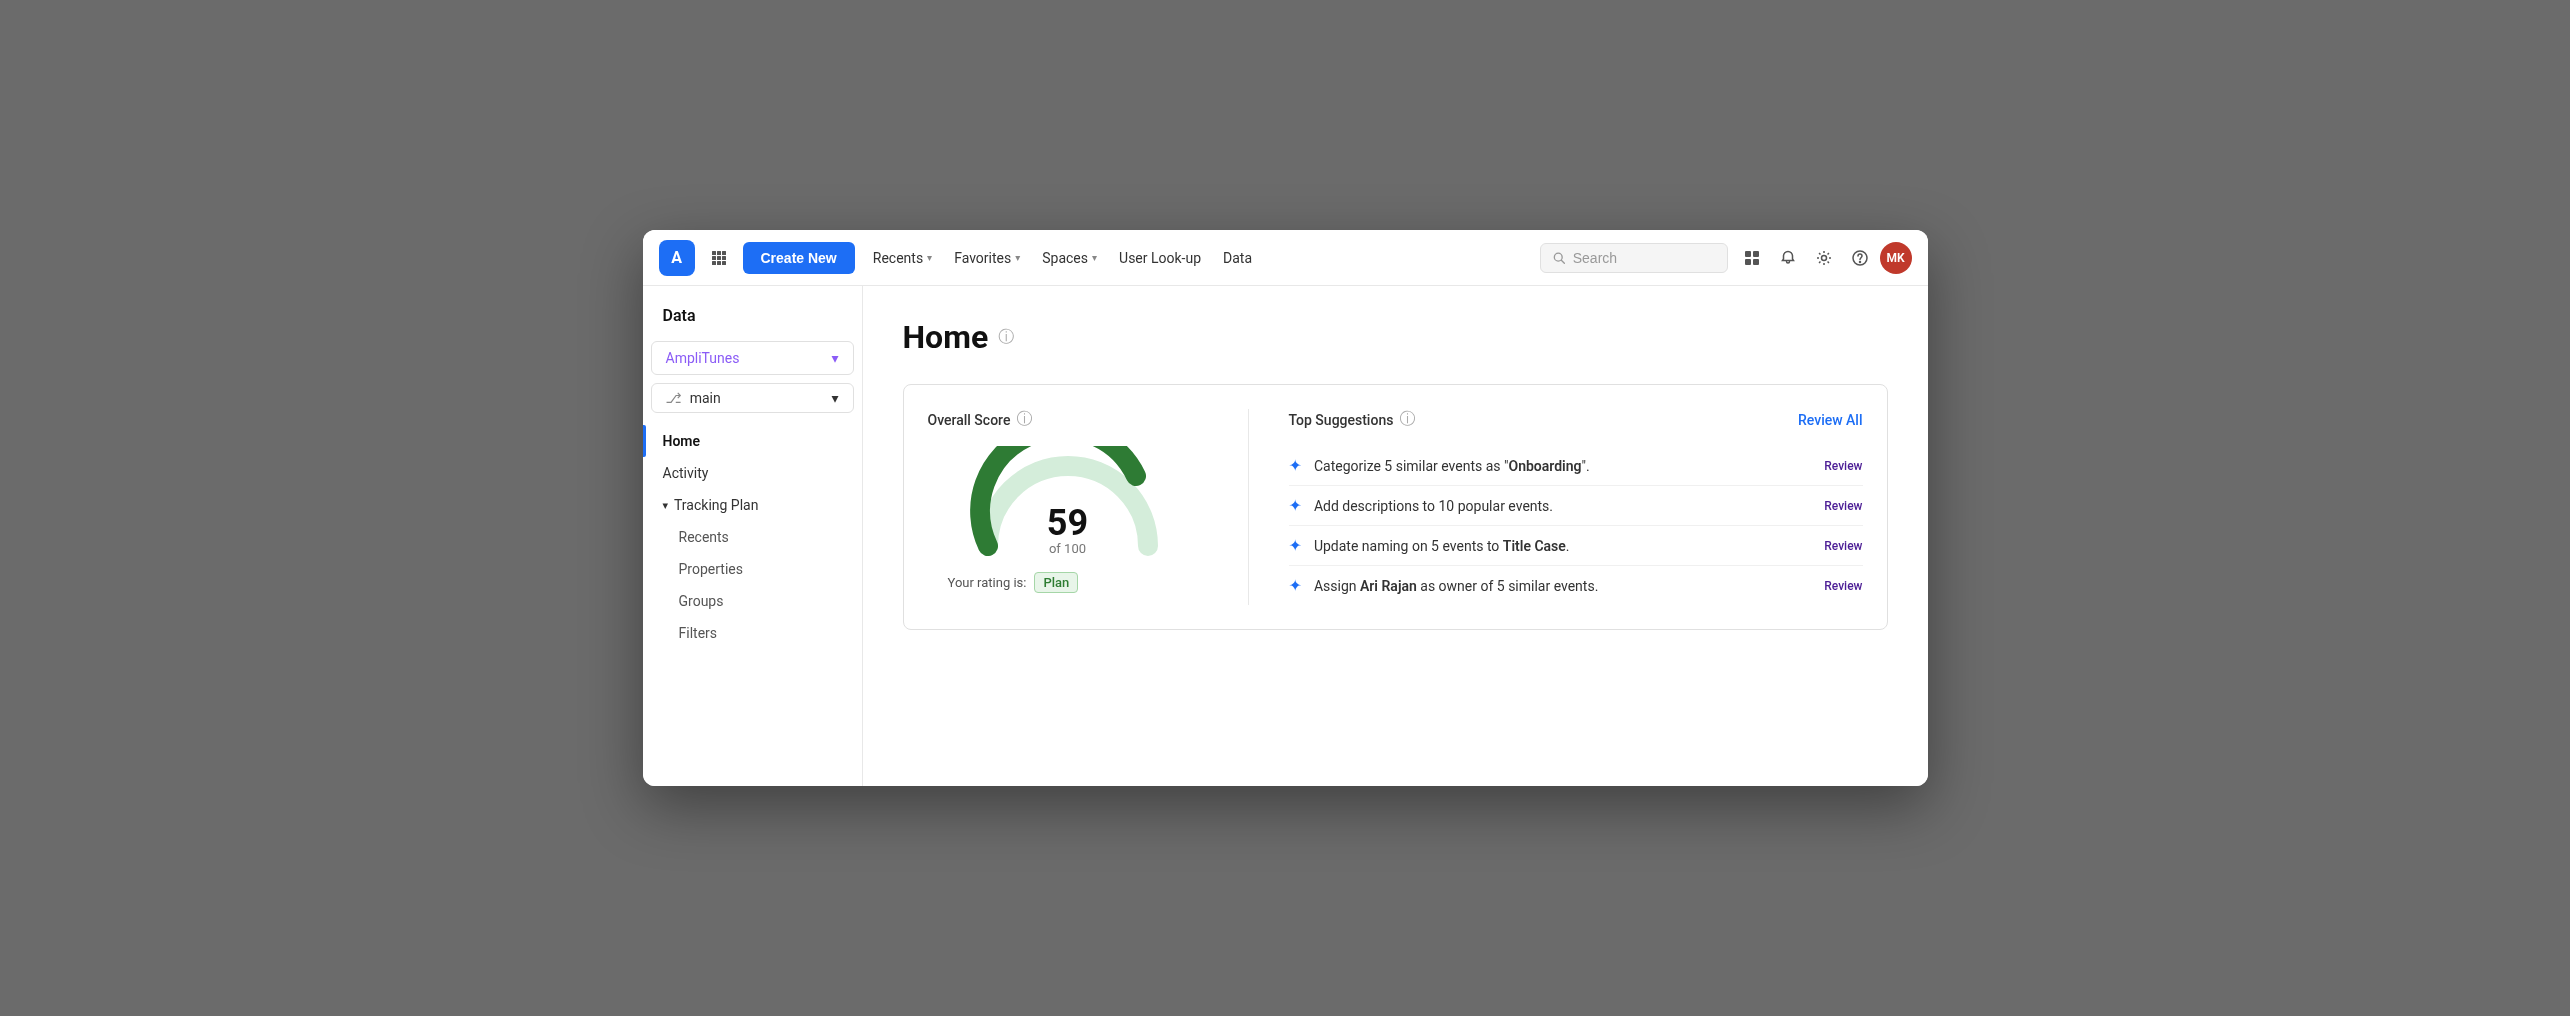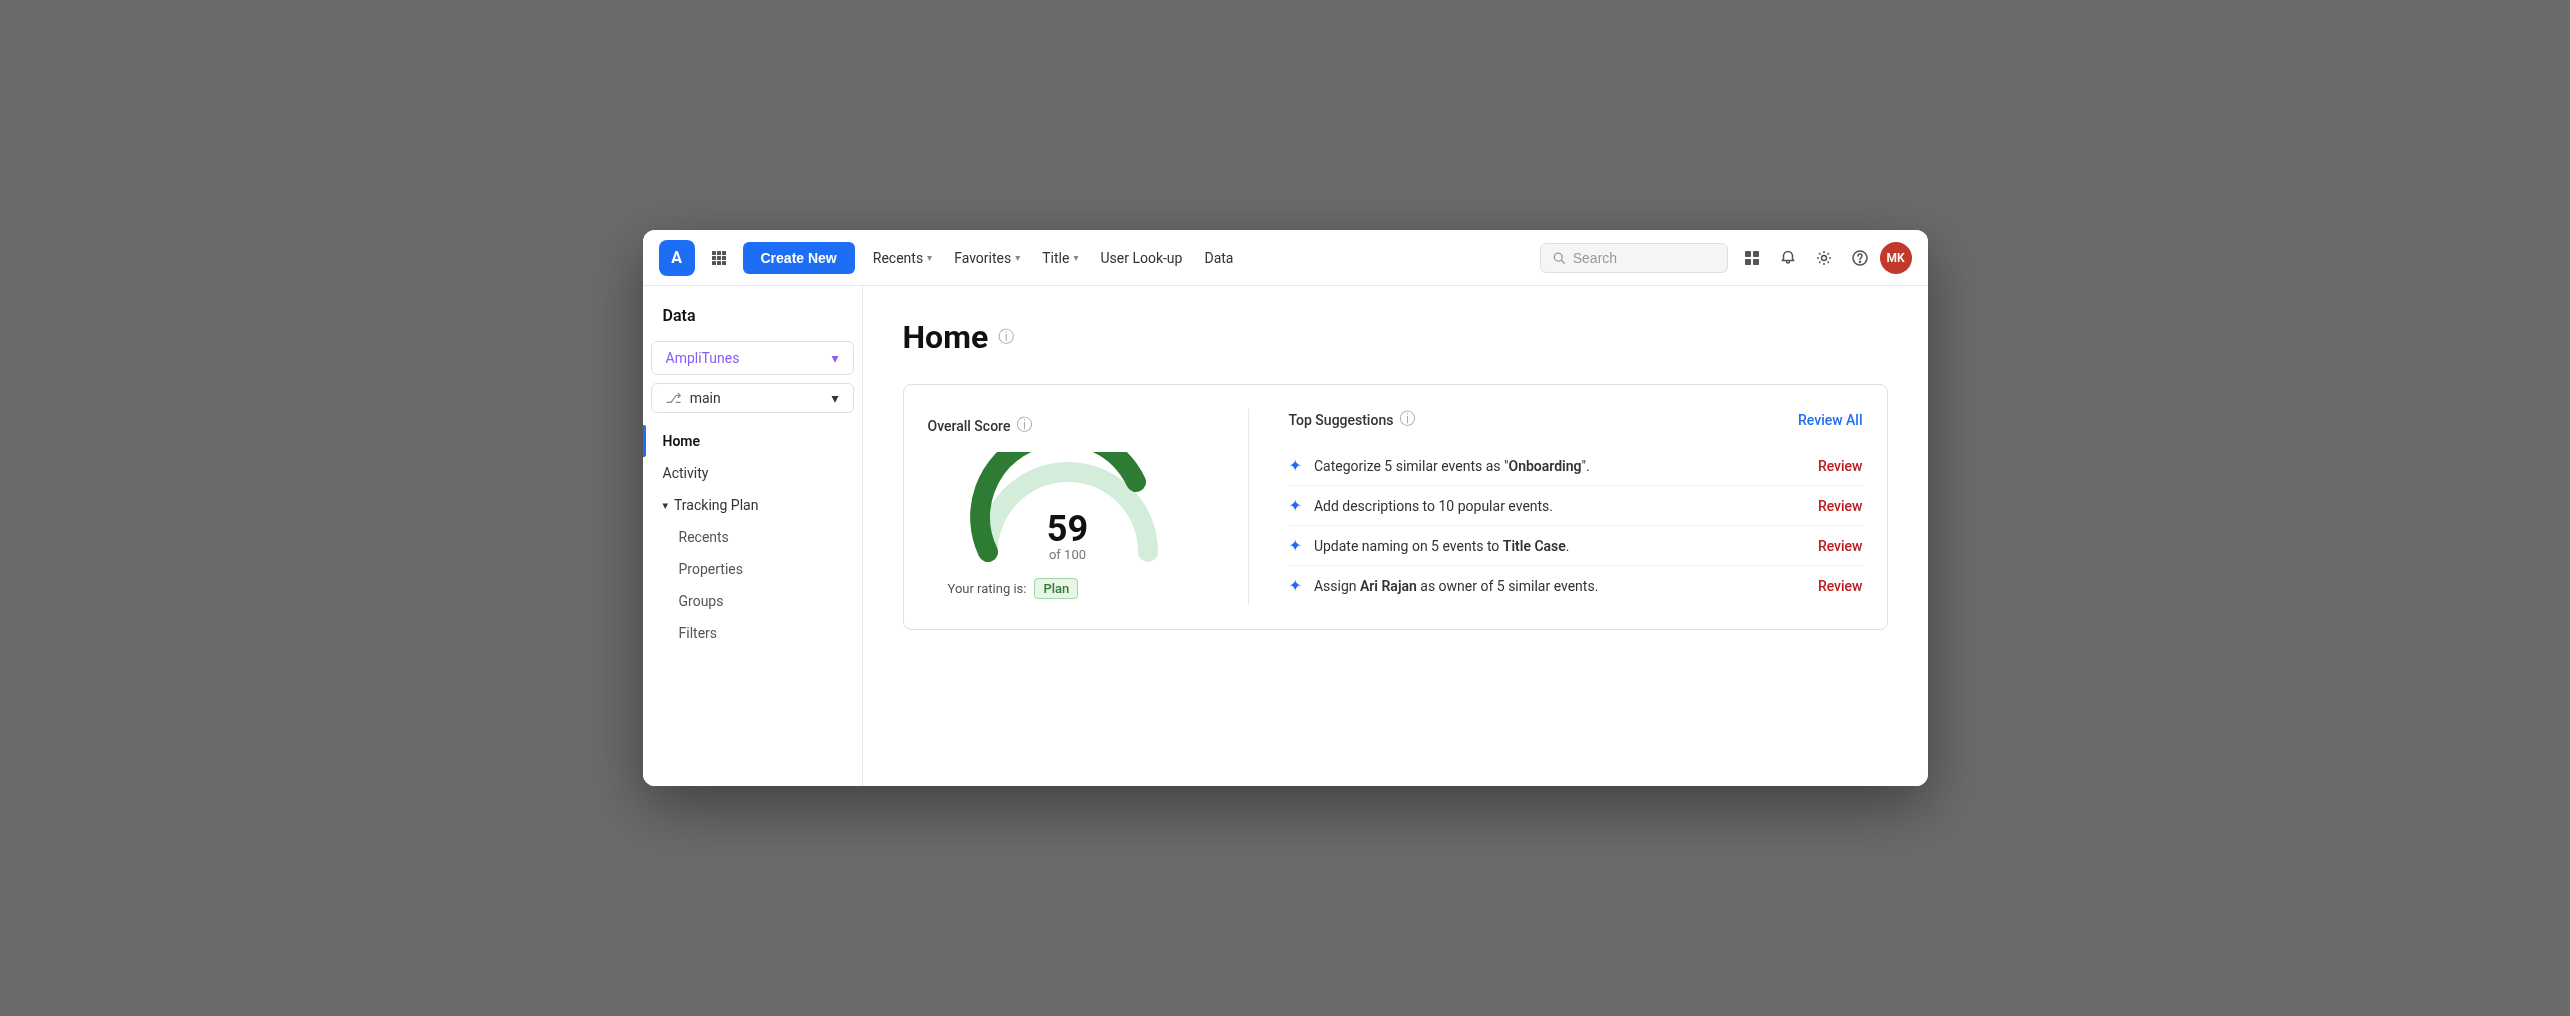--- a/index.html
+++ b/index.html
@@ -274,21 +274,20 @@
       color: #111;
       margin-bottom: 16px;
     }
 
     .card {
       border: 1px solid #e0e0e0;
       border-radius: 8px;
       padding: 24px;
       display: flex;
       gap: 40px;
-      align-items: center;
     }
 
     
     .score-section {
       flex: 0 0 280px;
       display: flex;
       flex-direction: column;
       align-items: flex-start;
     }
 
@@ -408,22 +407,22 @@
     .suggestion-text {
       font-size: 14px;
       color: #333;
     }
 
     .suggestion-text strong {
       font-weight: 600;
     }
 
     .review-link {
-      color: #b91c1c;
-      font-size: 14px;
+      color: #4c1d95;
+      font-size: 12px;
       cursor: pointer;
       font-weight: 500;
       flex-shrink: 0;
     }
 
     .divider-v {
       width: 1px;
       background: #e8e8e8;
       align-self: stretch;
     }
@@ -455,21 +454,21 @@
     <div class="nav-items">
       <div class="nav-item">
         <span>Recents</span>
         <span class="nav-chevron">▾</span>
       </div>
       <div class="nav-item">
         <span>Favorites</span>
         <span class="nav-chevron">▾</span>
       </div>
       <div class="nav-item">
-        <span>Title</span>
+        <span>Spaces</span>
         <span class="nav-chevron">▾</span>
       </div>
       <div class="nav-item">
         <span>User Look-up</span>
       </div>
       <div class="nav-item">
         <span>Data</span>
       </div>
     </div>
 

